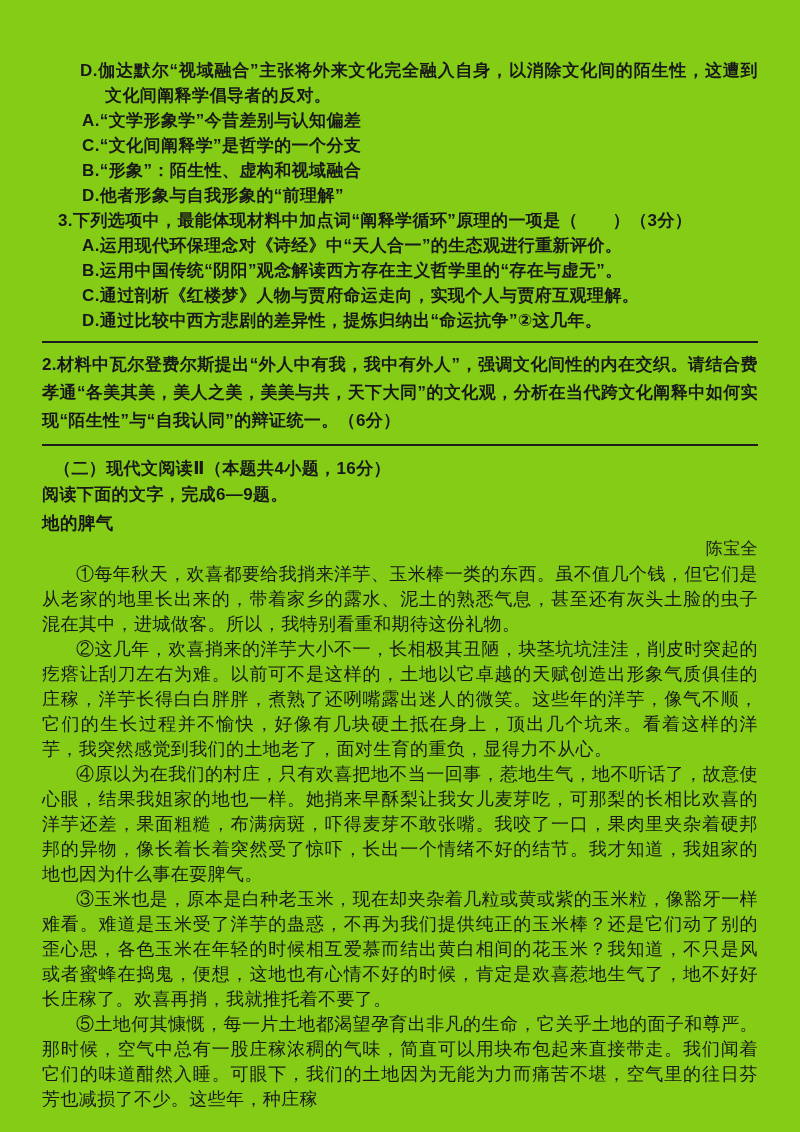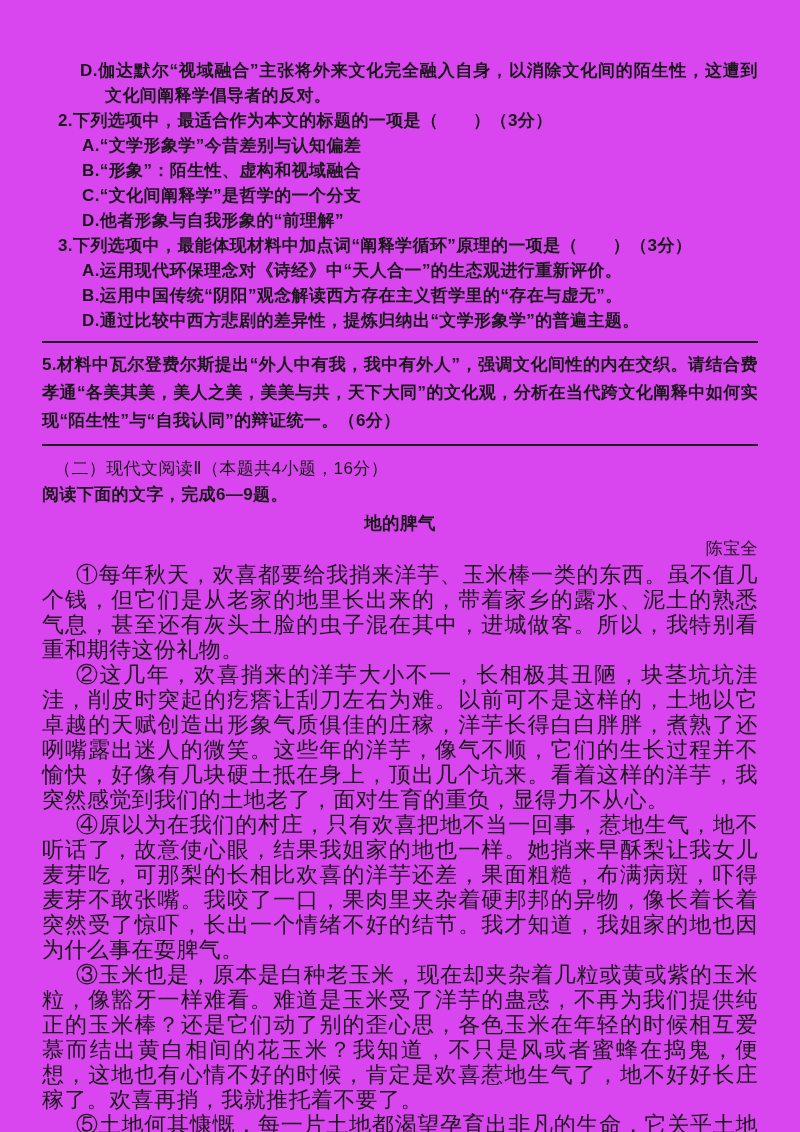--- a/index.html
+++ b/index.html
@@ -4,74 +4,74 @@
 <style>
   * { margin:0; padding:0; box-sizing:border-box; }
   html,body { background:#ffffff; }
   body {
     width:800px; height:1132px;
     font-family:"Liberation Sans","DejaVu Sans",sans-serif;
     color:#181818;
   }
   .page {
     width:800px; height:1132px;
-    background:#d946ef;
+    background:#84cc16;
     padding:58px 42px 0 42px;
     overflow:hidden;
     letter-spacing:0.4px;
   }
   .questions p {
     font-size:17px; line-height:25px;
     font-weight:700; text-align:justify;
   }
   .stem   { padding-left:16px; }
   .opt    { padding-left:40px; }
   .hang   { padding-left:63px; text-indent:-25px; }
   .rule {
     border:none; border-top:2.5px solid #1d1d1d;
     margin-top:8px;
   }
   .q5 {
     font-size:17px; line-height:28px; font-weight:700;
     text-align:justify; margin:8px 0 9px 0;
   }
-  .sec-header { font-size:17px; line-height:26px; font-weight:400; padding-left:12px; margin-top:10px; }
+  .sec-header { font-size:17px; line-height:26px; font-weight:700; padding-left:12px; margin-top:10px; }
   .sec-intro  { font-size:17px; line-height:26px; font-weight:700; }
-  .essay-title  { font-size:17.5px; line-height:26px; font-weight:700; text-align:center; margin-top:2px; }
+  .essay-title  { font-size:17.5px; line-height:26px; font-weight:700; text-align:left; margin-top:2px; }
   .essay-author { font-size:17px;  line-height:26px; font-weight:400; text-align:right; }
   .para {
-    font-size:22px; line-height:25px; font-weight:400;
+    font-size:18px; line-height:25px; font-weight:400;
     text-align:justify; text-indent:34px;
     font-family:"Liberation Serif","DejaVu Serif",serif;
   }
 </style>
 </head>
 <body>
 
 <div class="page">
 
   <section class="questions">
     <p class="hang">D.伽达默尔“视域融合”主张将外来文化完全融入自身，以消除文化间的陌生性，这遭到文化间阐释学倡导者的反对。</p>
 
-    <p class="stem">2.下列选项中，最适合作为本文的标题的一项是（　　）（3分）</p>
     <p class="opt">A.“文学形象学”今昔差别与认知偏差</p>
+    <p class="opt">C.“文化间阐释学”是哲学的一个分支</p>
     <p class="opt">B.“形象”：陌生性、虚构和视域融合</p>
-    <p class="opt">C.“文化间阐释学”是哲学的一个分支</p>
     <p class="opt">D.他者形象与自我形象的“前理解”</p>
 
     <p class="stem">3.下列选项中，最能体现材料中加点词“阐释学循环”原理的一项是（　　）（3分）</p>
     <p class="opt">A.运用现代环保理念对《诗经》中“天人合一”的生态观进行重新评价。</p>
     <p class="opt">B.运用中国传统“阴阳”观念解读西方存在主义哲学里的“存在与虚无”。</p>
-    <p class="opt">D.通过比较中西方悲剧的差异性，提炼归纳出“文学形象学”的普遍主题。</p>
+    <p class="opt">C.通过剖析《红楼梦》人物与贾府命运走向，实现个人与贾府互观理解。</p>
+    <p class="opt">D.通过比较中西方悲剧的差异性，提炼归纳出“命运抗争”②这几年。</p>
 
   </section>
 
   <hr class="rule">
 
-  <p class="q5">5.材料中瓦尔登费尔斯提出“外人中有我，我中有外人”，强调文化间性的内在交织。请结合费孝通“各美其美，美人之美，美美与共，天下大同”的文化观，分析在当代跨文化阐释中如何实现“陌生性”与“自我认同”的辩证统一。（6分）</p>
+  <p class="q5">2.材料中瓦尔登费尔斯提出“外人中有我，我中有外人”，强调文化间性的内在交织。请结合费孝通“各美其美，美人之美，美美与共，天下大同”的文化观，分析在当代跨文化阐释中如何实现“陌生性”与“自我认同”的辩证统一。（6分）</p>
 
   <hr class="rule">
 
   <section>
     <p class="sec-header">（二）现代文阅读Ⅱ（本题共4小题，16分）</p>
     <p class="sec-intro">阅读下面的文字，完成6—9题。</p>
 
     <h2 class="essay-title">地的脾气</h2>
     <p class="essay-author">陈宝全</p>
 

